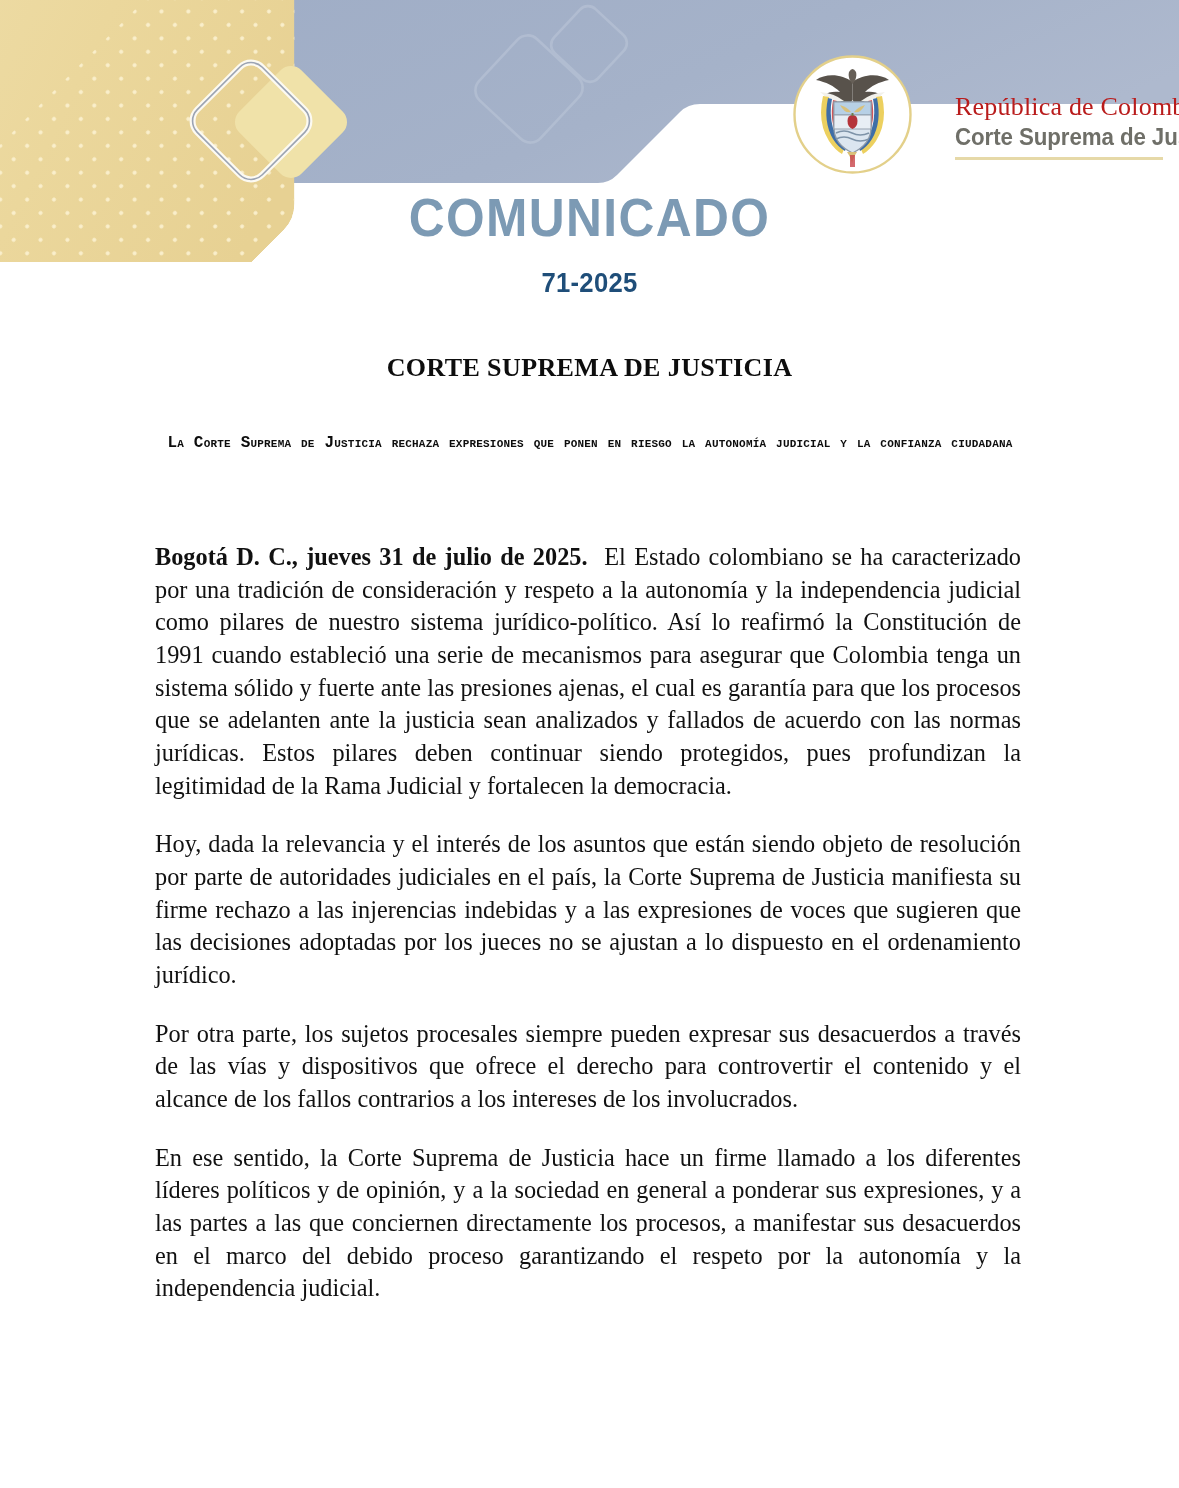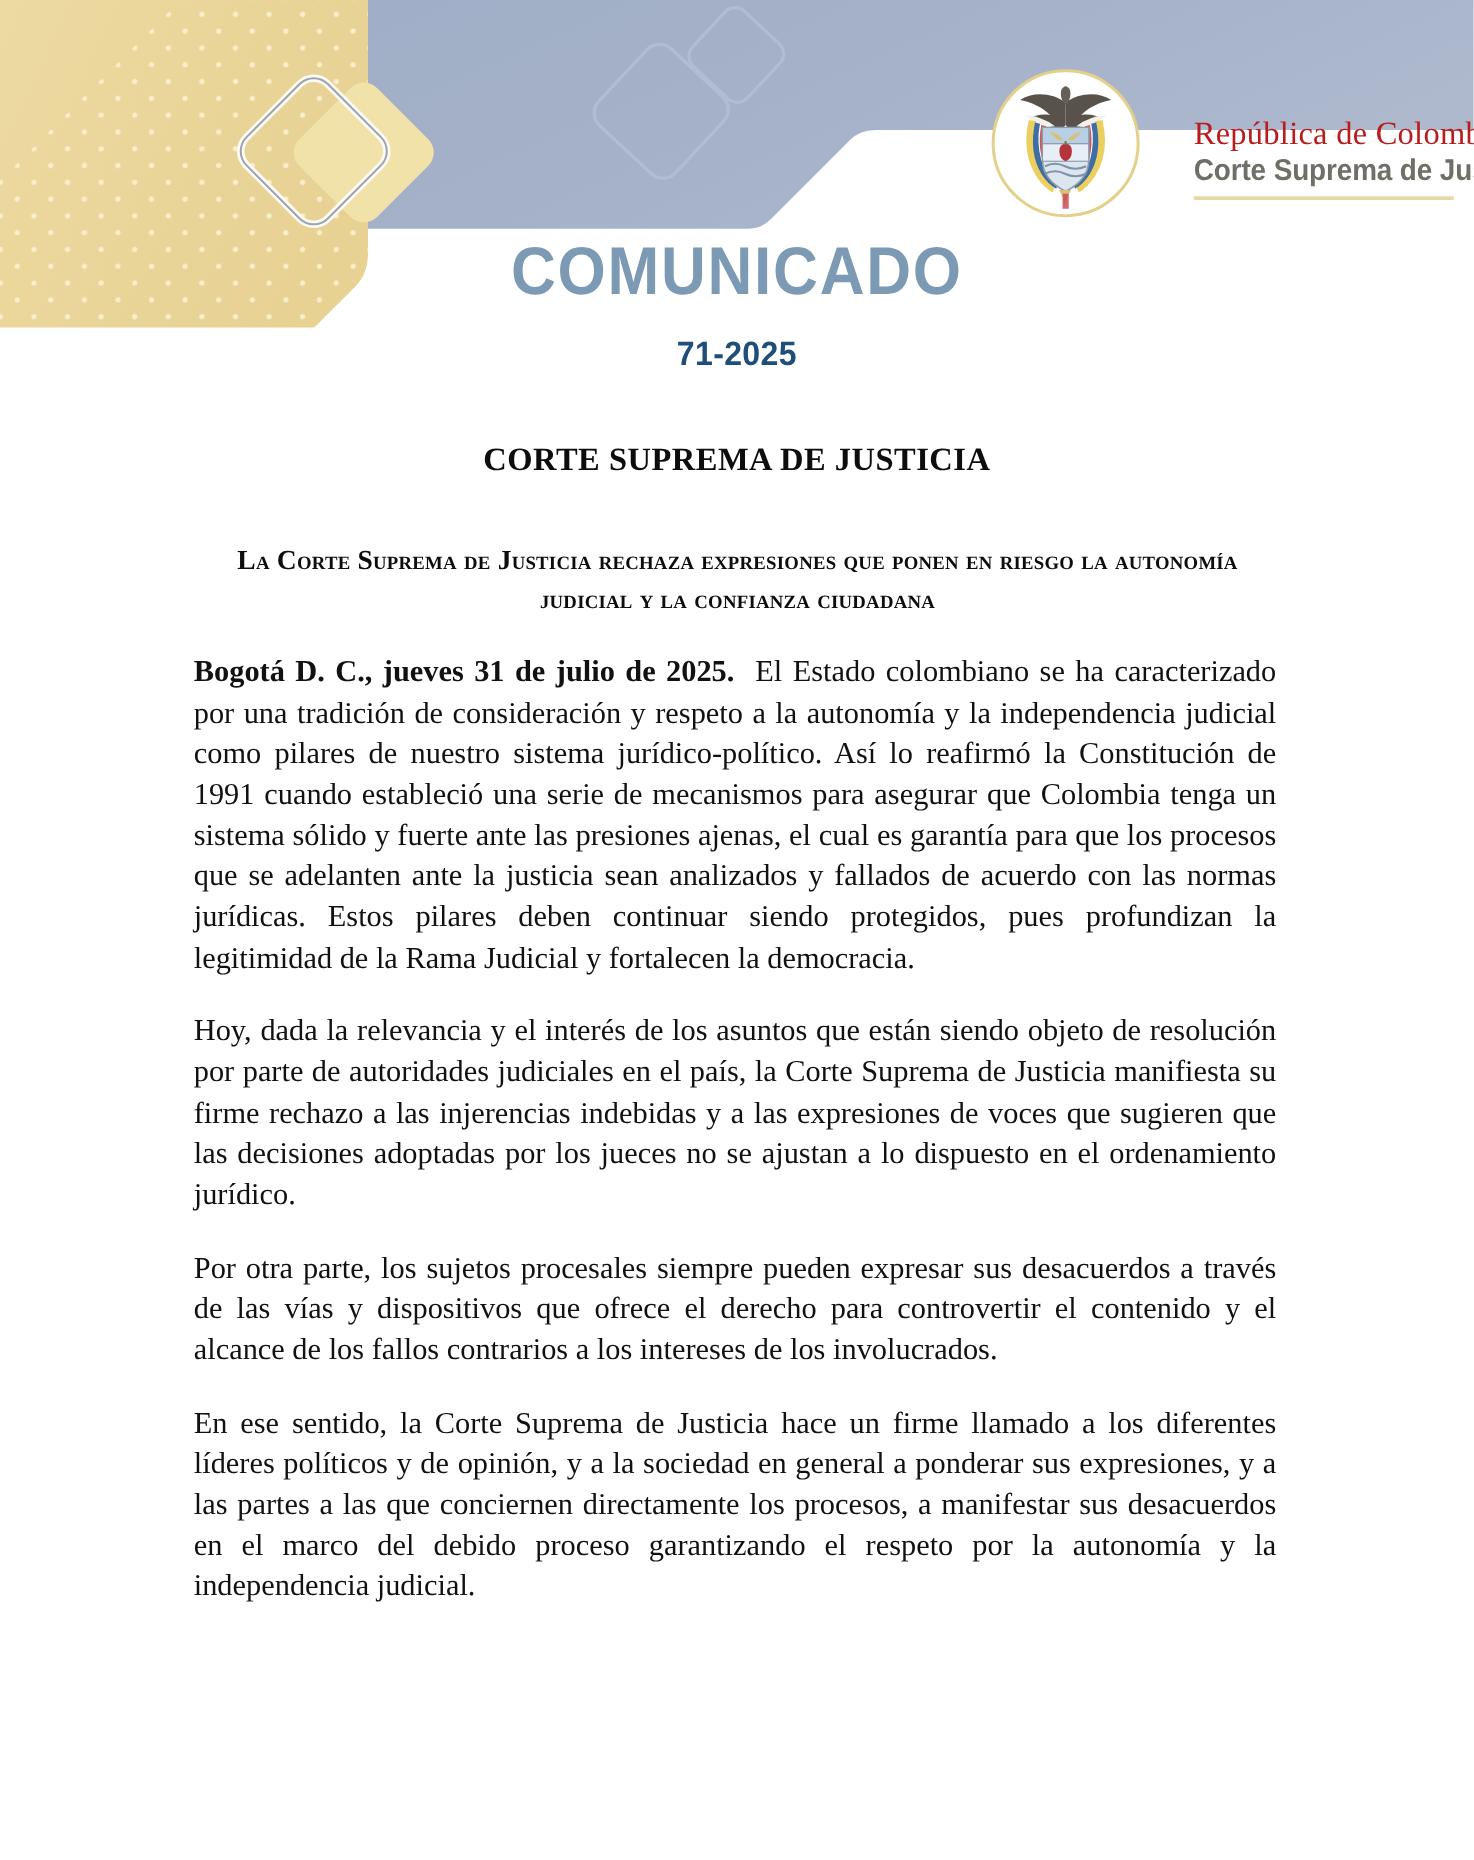--- a/index.html
+++ b/index.html
@@ -112,33 +112,33 @@
     font-size: 26px;
     letter-spacing: .4px;
     color: #0d0d0d;
   }
   #headline {
     position: absolute;
     top: 432px;
     left: 155px;
     width: 870px;
     text-align: center;
-    font-family: Liberation Serif, serif;
-    font-weight: bold;
-    font-size: 22px;
+    font-family: Liberation Mono, monospace;
+    font-weight: bold;
+    font-size: 16px;
     line-height: 1.42;
     letter-spacing: .2px;
     font-variant: small-caps;
     color: #0d0d0d;
   }
 
   
   #body-copy {
     position: absolute;
-    top: 522px;
+    top: 541px;
     left: 155px;
     width: 866px;
   }
   #body-copy p {
     margin: 0 0 26px 0;
     font-family: "Liberation Serif", "DejaVu Serif", serif;
     font-size: 24.3px;
     line-height: 1.345;
     text-align: justify;
     text-justify: inter-word;

